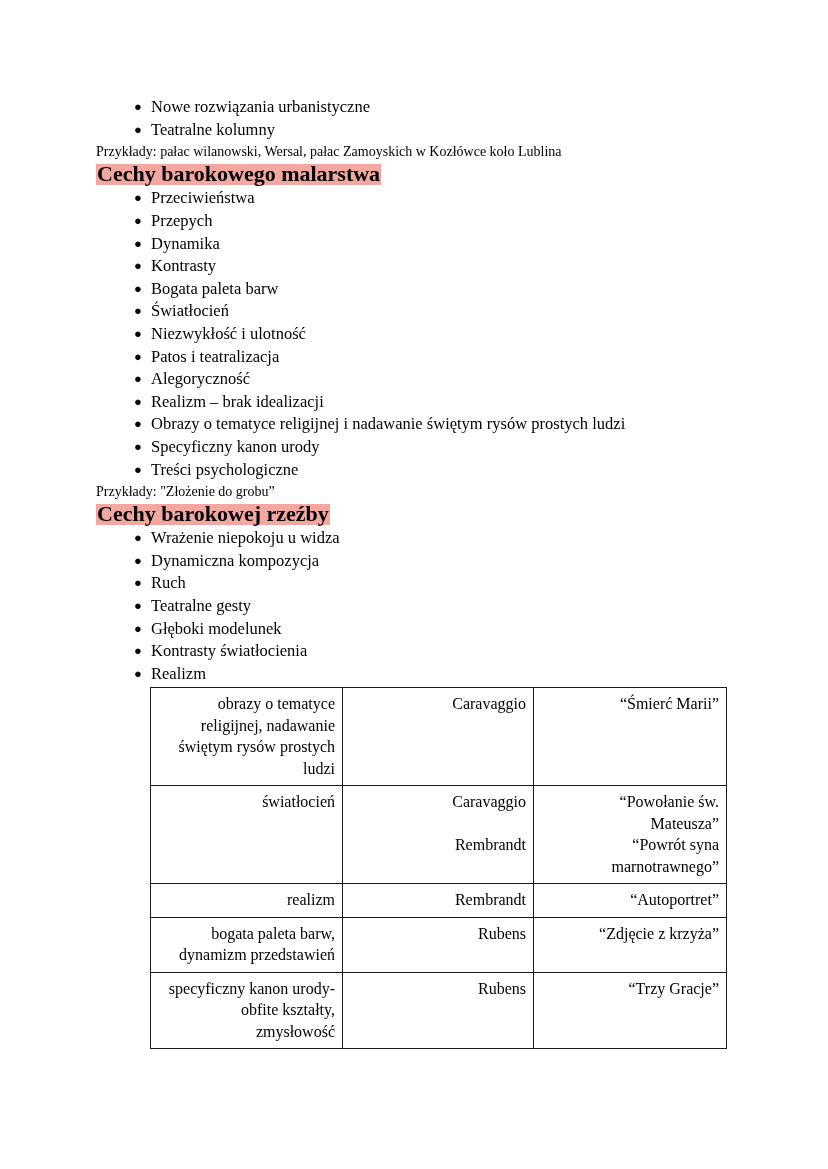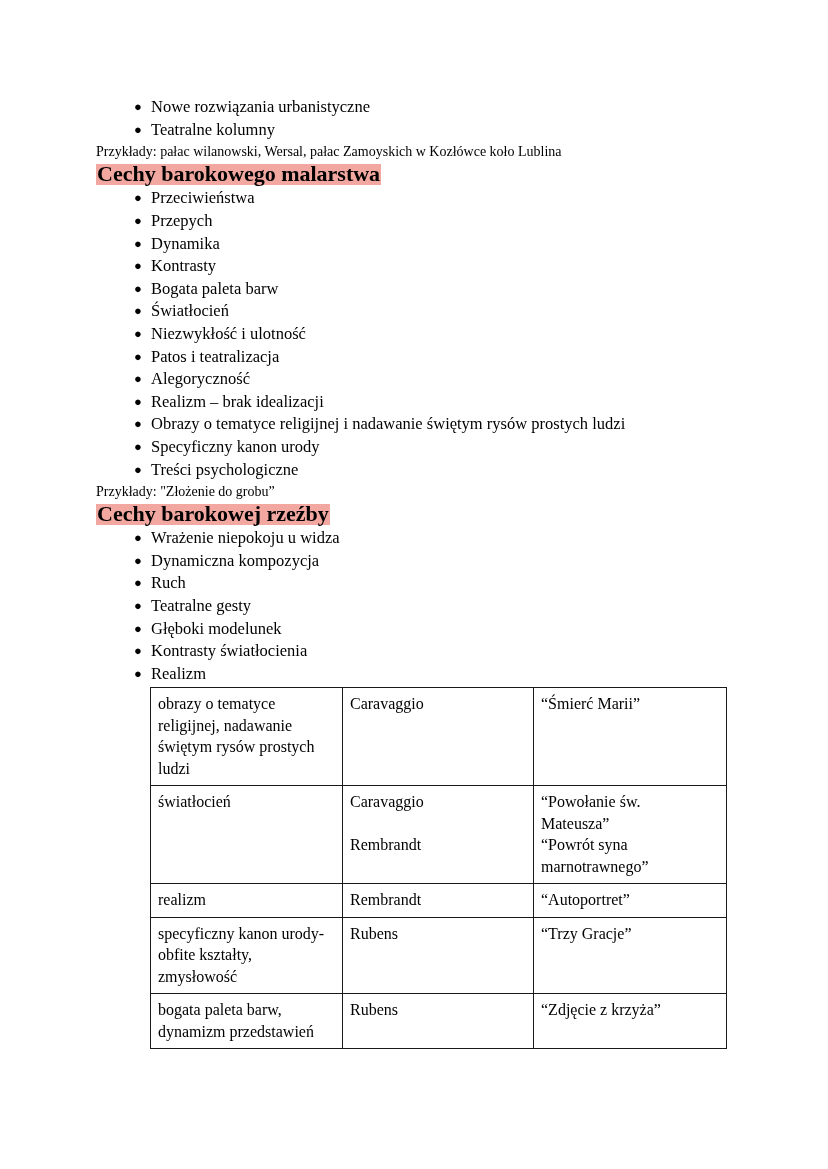--- a/index.html
+++ b/index.html
@@ -74,20 +74,21 @@
     border-collapse: collapse;
     width: 576px;
     table-layout: fixed;
   }
   table.info td {
     border: 1.3px solid #1a1a1a;
     vertical-align: top;
     padding: 5px 7px 6px 7px;
     font-size: 16px;
     line-height: 21.5px;
+    text-align: right;
   }
   table.info col.c1 { width: 192px; }
   table.info col.c2 { width: 191px; }
   table.info col.c3 { width: 193px; }
   .cell-line { display: block; }
   .cell-gap { display: block; height: 21.5px; }
 </style>
 </head>
 <body>
 
@@ -233,35 +234,35 @@
           <tr>
             <td>realizm</td>
             <td>
               <span class="cell-line">Rembrandt</span>
             </td>
             <td>
               <span class="cell-line">“Autoportret”</span>
             </td>
           </tr>
           <tr>
+            <td>bogata paleta barw, dynamizm przedstawień</td>
+            <td>
+              <span class="cell-line">Rubens</span>
+            </td>
+            <td>
+              <span class="cell-line">“Zdjęcie z krzyża”</span>
+            </td>
+          </tr>
+          <tr>
             <td>specyficzny kanon urody- obfite kształty, zmysłowość</td>
             <td>
               <span class="cell-line">Rubens</span>
             </td>
             <td>
               <span class="cell-line">“Trzy Gracje”</span>
-            </td>
-          </tr>
-          <tr>
-            <td>bogata paleta barw, dynamizm przedstawień</td>
-            <td>
-              <span class="cell-line">Rubens</span>
-            </td>
-            <td>
-              <span class="cell-line">“Zdjęcie z krzyża”</span>
             </td>
           </tr>
         </tbody>
       </table>
     </div>
 
   </div>
 </div>
 
 </body></html>

